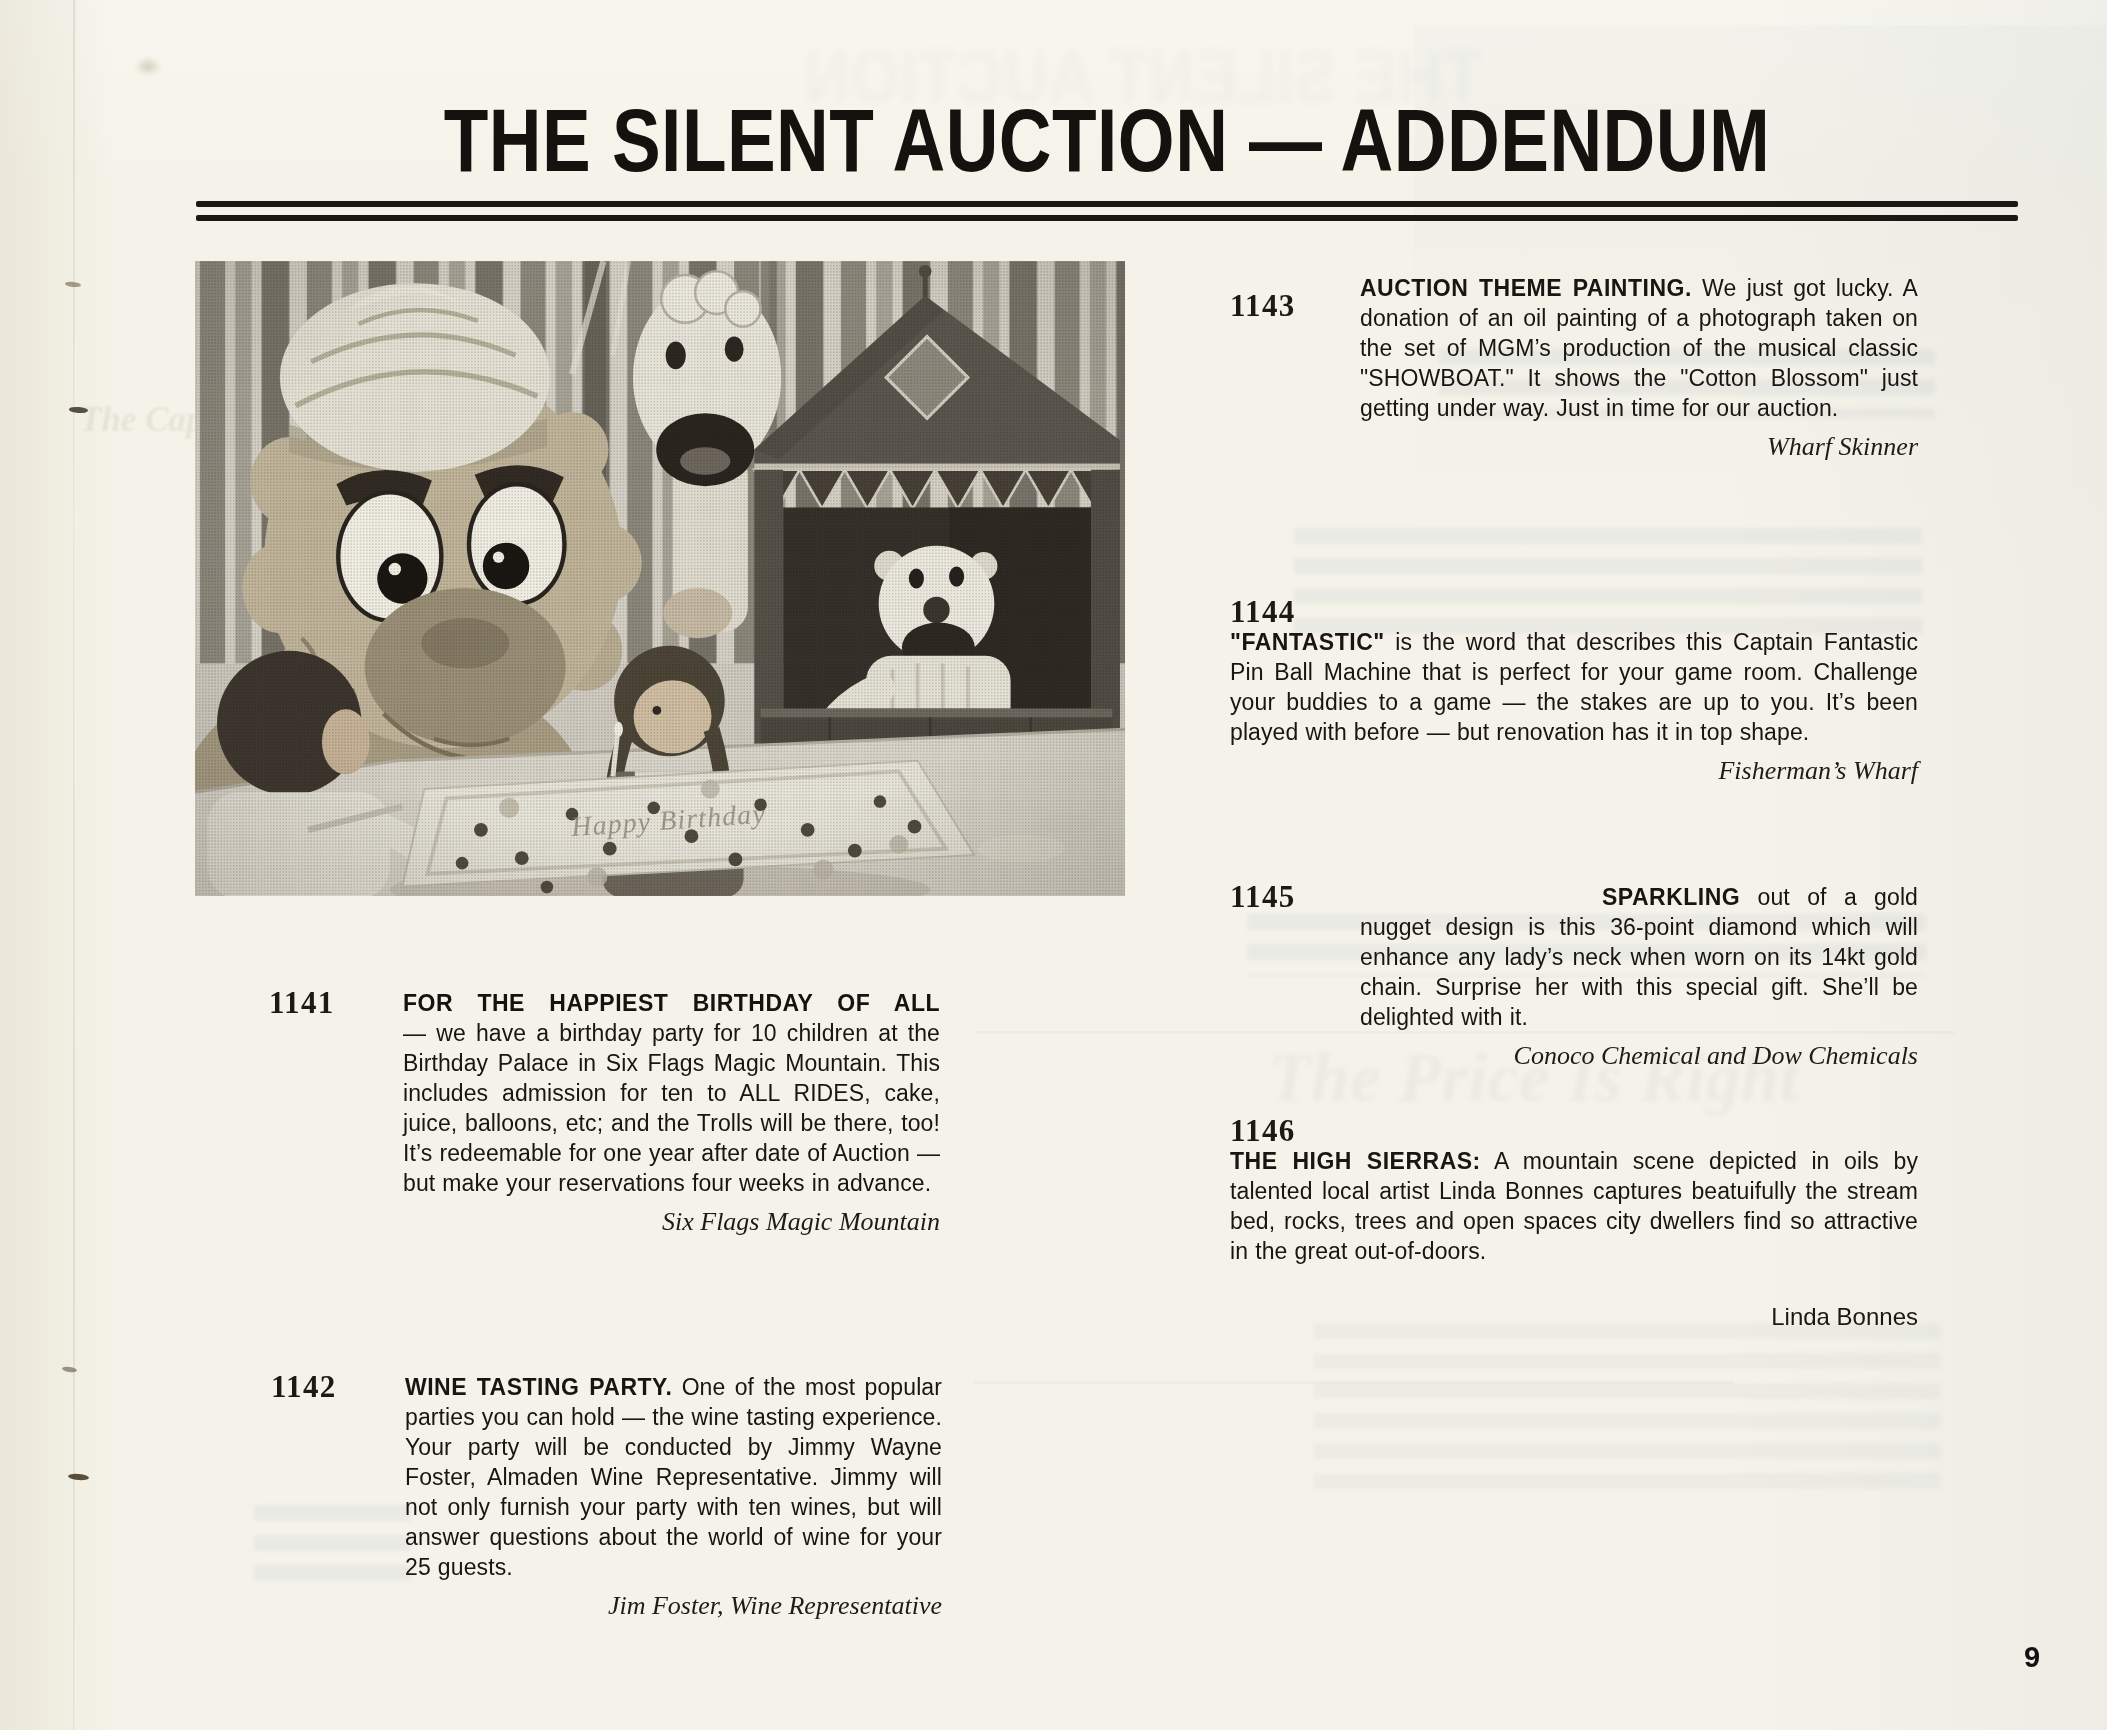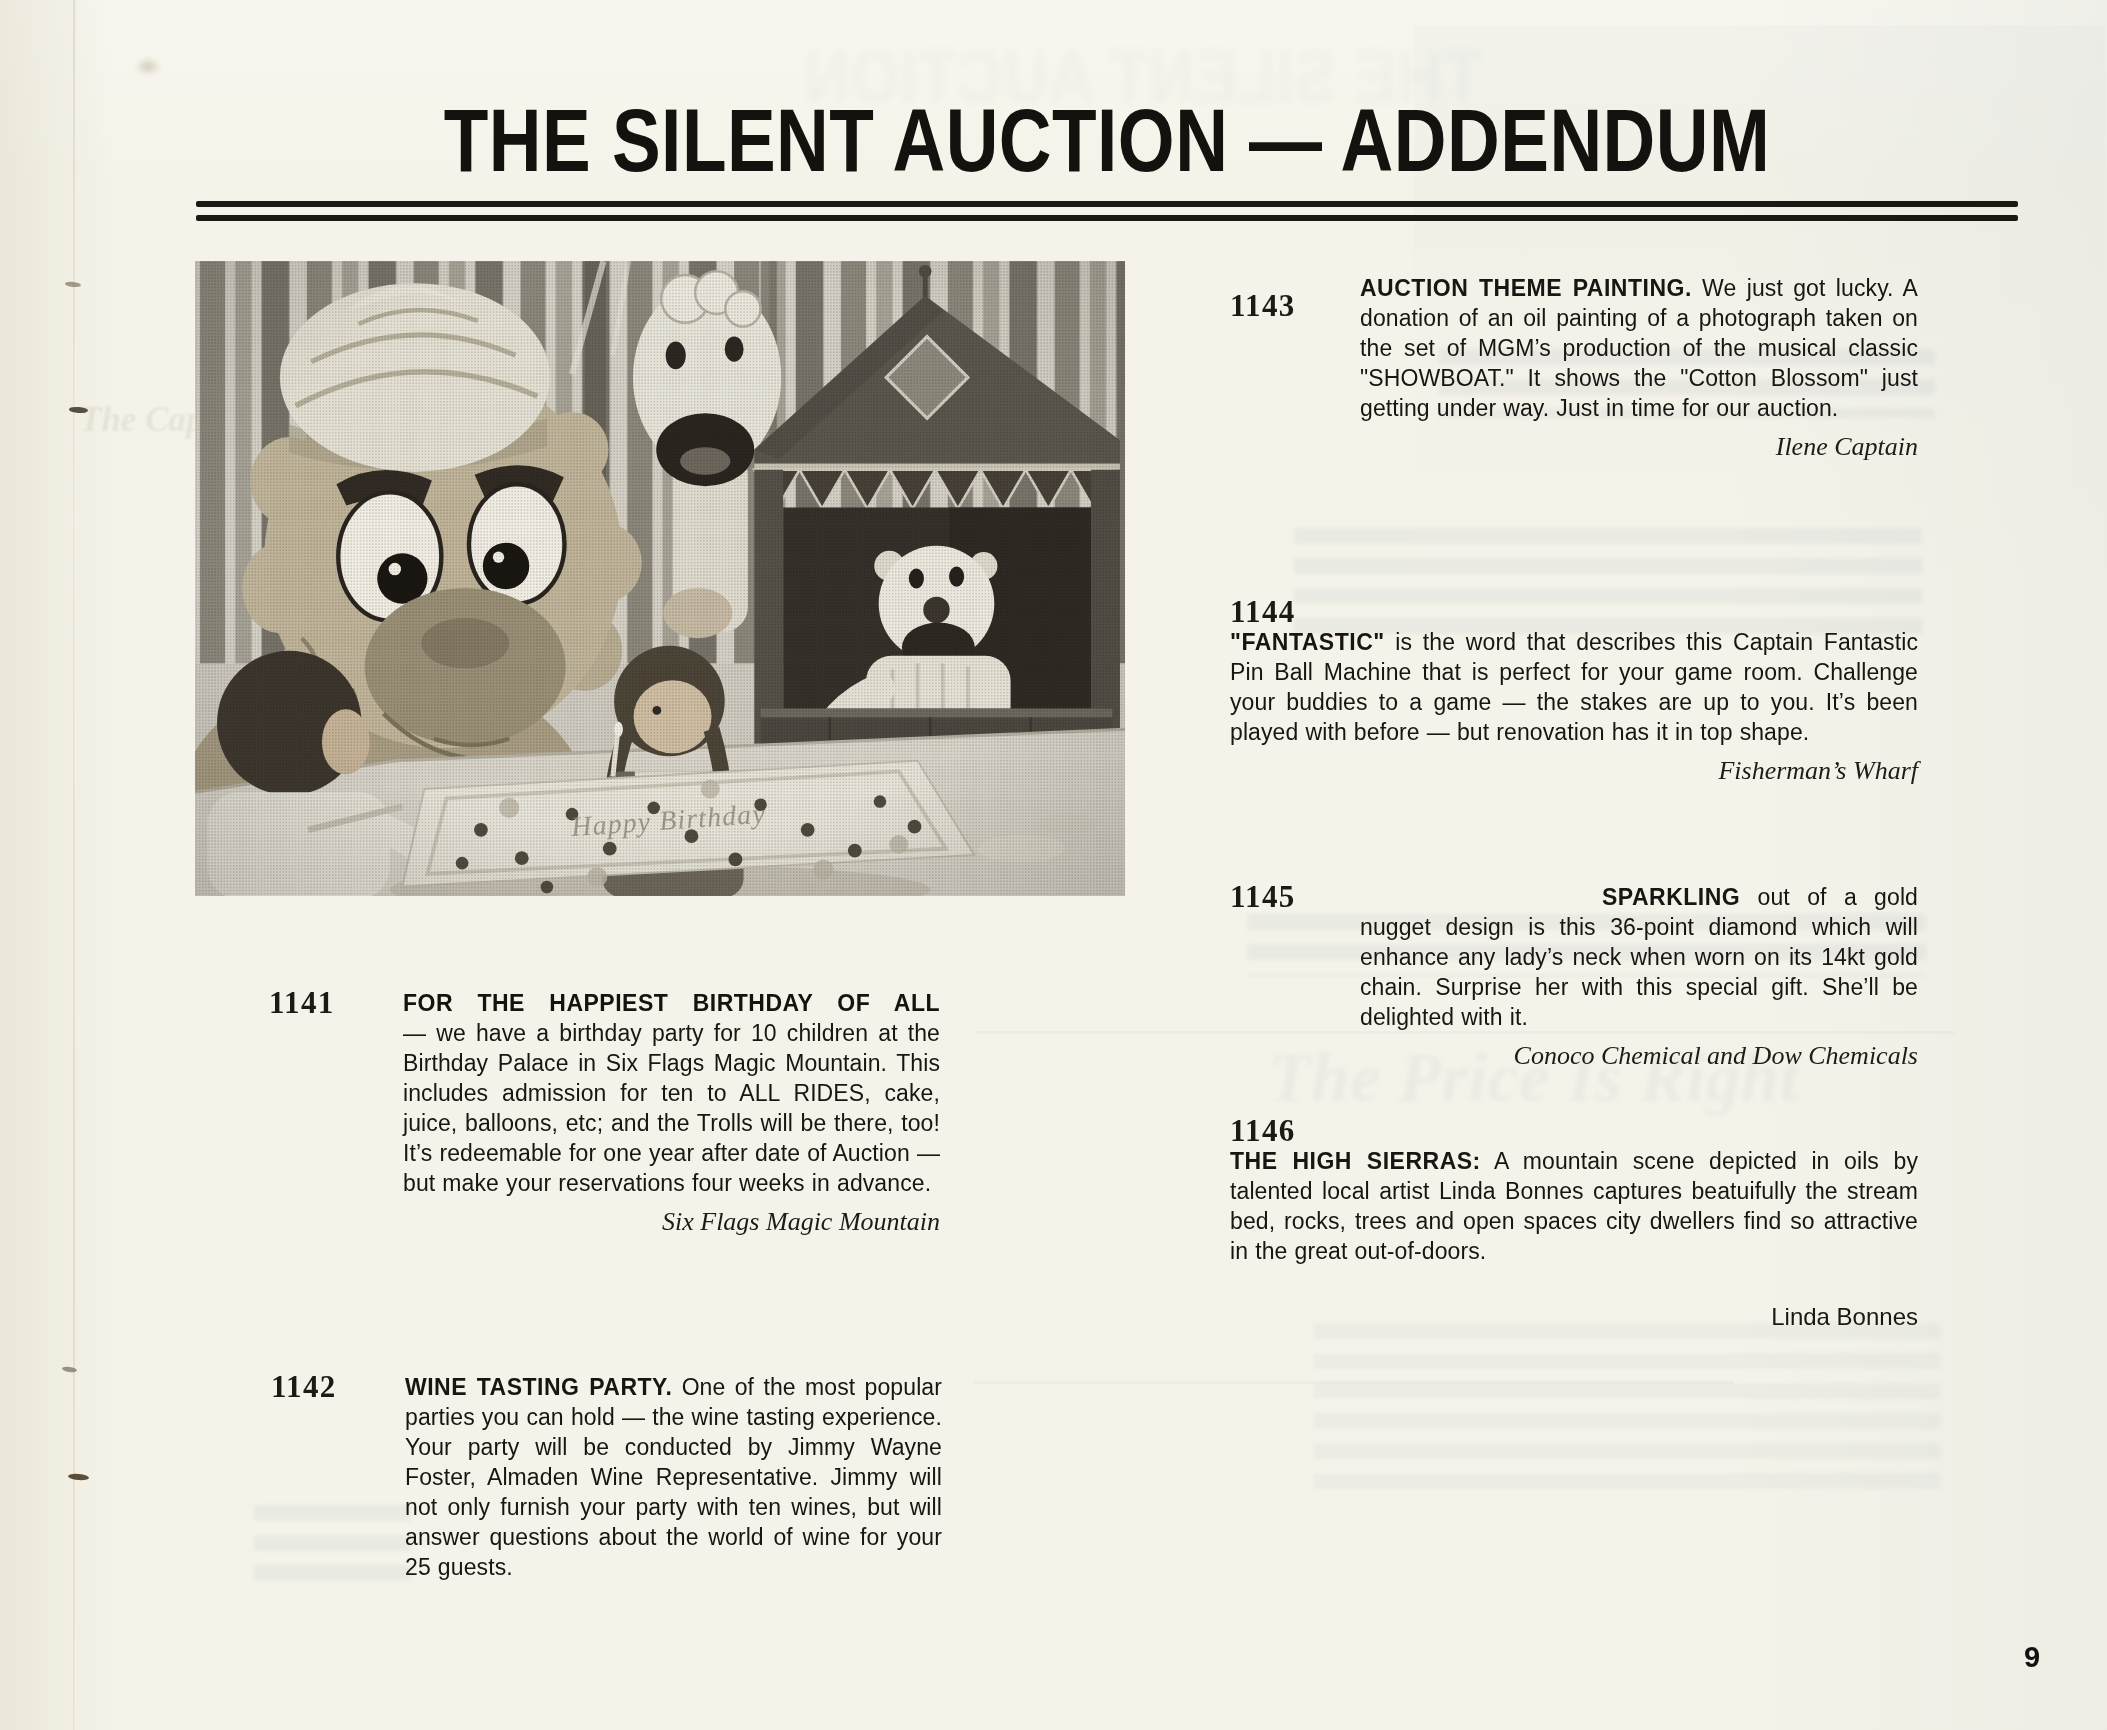--- a/index.html
+++ b/index.html
@@ -265,27 +265,28 @@
       <div class="itext">
         <div class="heading">FOR THE HAPPIEST BIRTHDAY OF ALL</div>
         <p class="para"><span>— we have a birthday party for 10 children at the Birthday Palace in Six Flags Magic Mountain. This includes admission for ten to ALL RIDES, cake, juice, balloons, etc; and the Trolls will be there, too! It’s redeemable for one year after date of Auction — but make your reservations four weeks in advance.</span></p>
         <div class="attr">Six Flags Magic Mountain</div>
       </div>
     </section>
     <section class="item" style="left: 271px; top: 1372px; width: 671px;">
       <div class="num" style="width: 134px;">1142</div>
       <div class="itext">
         <p class="para"><b class="lead">WINE TASTING PARTY.</b><span> One of the most popular parties you can hold — the wine tasting experience. Your party will be conducted by Jimmy Wayne Foster, Almaden Wine Representative. Jimmy will not only furnish your party with ten wines, but will answer questions about the world of wine for your 25 guests.</span></p>
+        <div class="attr">Jim Foster, Wine Representative</div>
       </div>
     </section>
     <section class="item" style="left: 1230px; top: 273px; width: 688px;">
       <div class="num" style="width: 130px; margin-top: 18px;">1143</div>
       <div class="itext">
         <p class="para"><b class="lead">AUCTION THEME PAINTING.</b><span> We just got lucky. A donation of an oil painting of a photograph taken on the set of MGM’s production of the musical classic "SHOWBOAT." It shows the "Cotton Blossom" just getting under way. Just in time for our auction.</span></p>
-        <div class="attr">Ilene Captain</div>
+        <div class="attr">Wharf Skinner</div>
       </div>
     </section>
     <section class="item" style="left: 1230px; top: 597px; width: 688px; flex-direction: column;">
       <div class="num" style="width: 130px;">1144</div>
       <div class="itext">
         <p class="para"><b class="lead">"FANTASTIC"</b><span> is the word that describes this Captain Fantastic Pin Ball Machine that is perfect for your game room. Challenge your buddies to a game — the stakes are up to you. It’s been played with before — but renovation has it in top shape.</span></p>
         <div class="attr">Fisherman’s Wharf</div>
       </div>
     </section>
     <section class="item" style="left: 1230px; top: 882px; width: 688px;">

